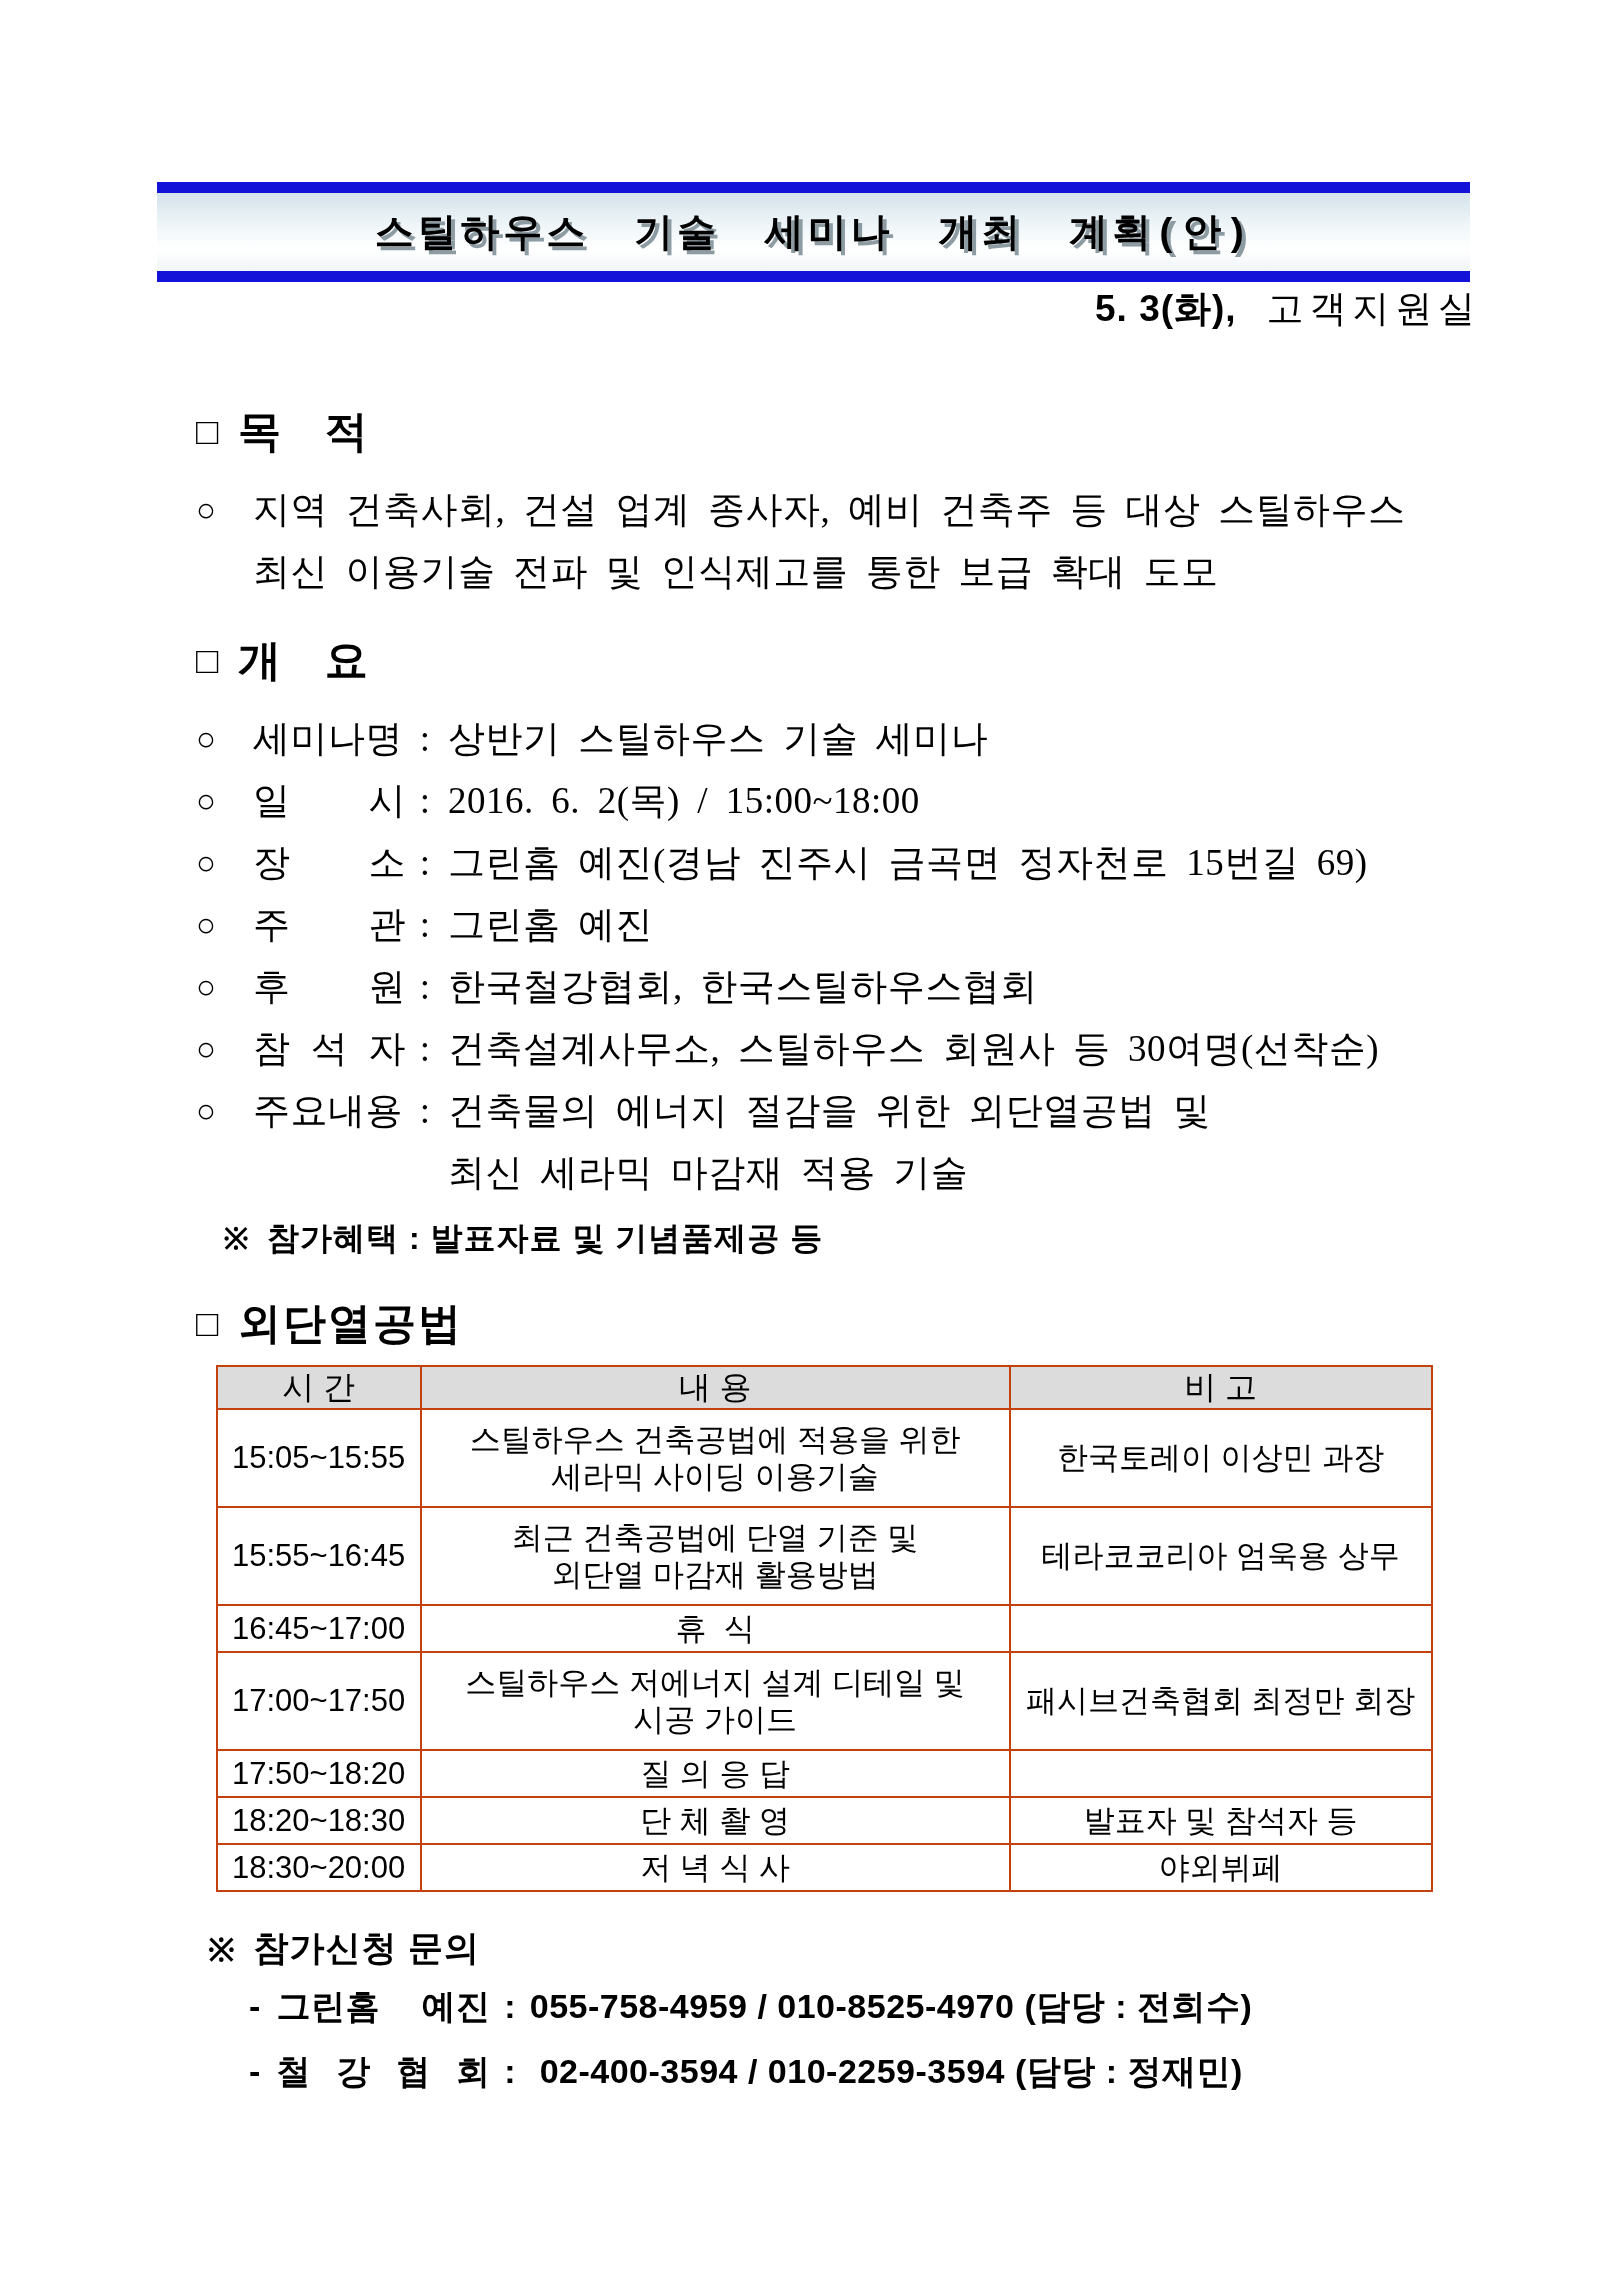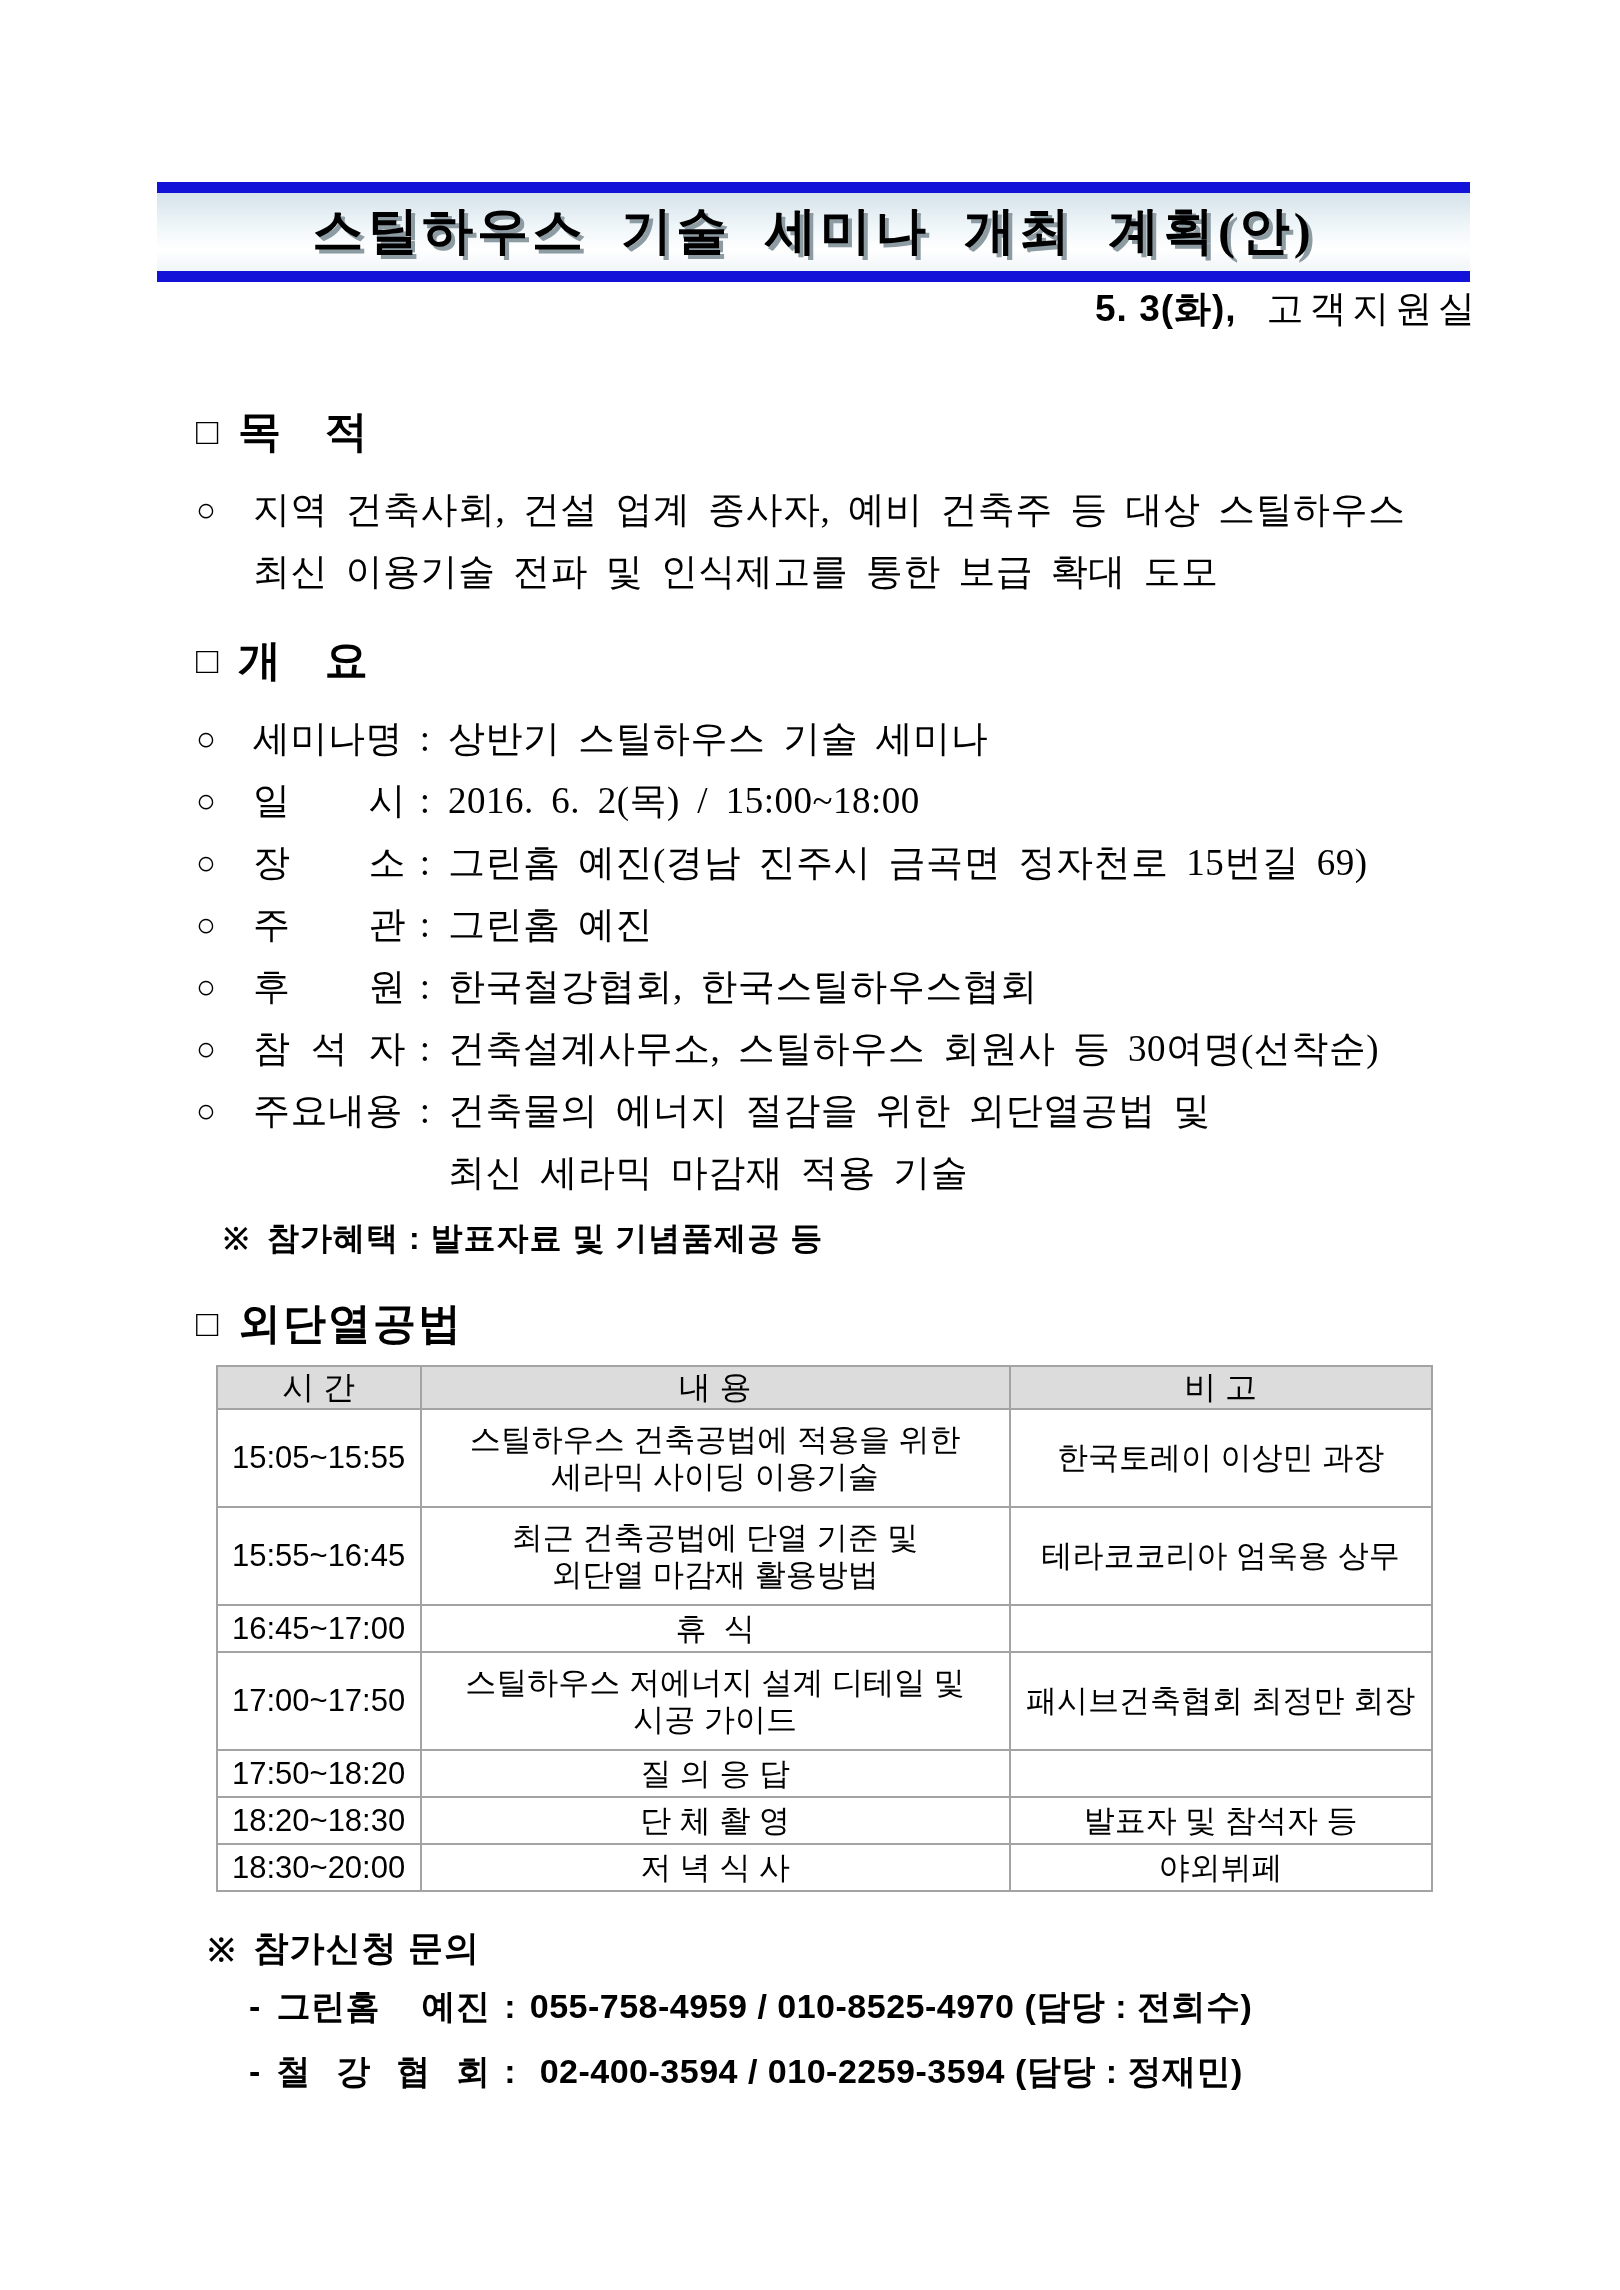--- a/index.html
+++ b/index.html
@@ -20,22 +20,22 @@
 
   
   .banner{position:absolute;left:157px;top:182px;width:1313px;}
   .banner-bar{height:10.8px;background:var(--accent-blue);}
   .banner-body{
     height:78px;
     background:linear-gradient(180deg,#d4e2ea 0%,#eef5f8 40%,#ffffff 72%,#f0f5f7 100%);
     display:flex;align-items:center;justify-content:center;
   }
   .banner-title{
-    font-family:Liberation Serif, serif;
-    font-weight:bold;font-size:51px;
+    font-family:Liberation Mono, monospace;
+    font-weight:bold;font-size:39px;
     letter-spacing:3.9px;word-spacing:17.6px;
     text-shadow:3.9px 3.9px 0 #8d9ba3;
     white-space:pre;
   }
 
   
   .date-line{
     position:absolute;top:284px;right:139px;
     font-size:37px;letter-spacing:1px;
   }
@@ -85,21 +85,21 @@
   .sched-table{
     margin-left:19.6px;margin-top:9.8px;
     border-collapse:collapse;
     border:2.9px solid #000;
     width:1215px;
     font-family:"Liberation Sans", sans-serif;
     font-size:31px;
     table-layout:fixed;
   }
   .sched-table th,.sched-table td{
-    border:2px solid #a3a3a3;
+    border:2px solid #c2410c;
     text-align:center;vertical-align:middle;
     padding:0 5.9px;
     line-height:37px;
   }
   .sched-table th{
     background:var(--table-header-bg);
     font-weight:normal;font-size:32px;
     height:41px;
   }
   .row-s{height:47px;}

